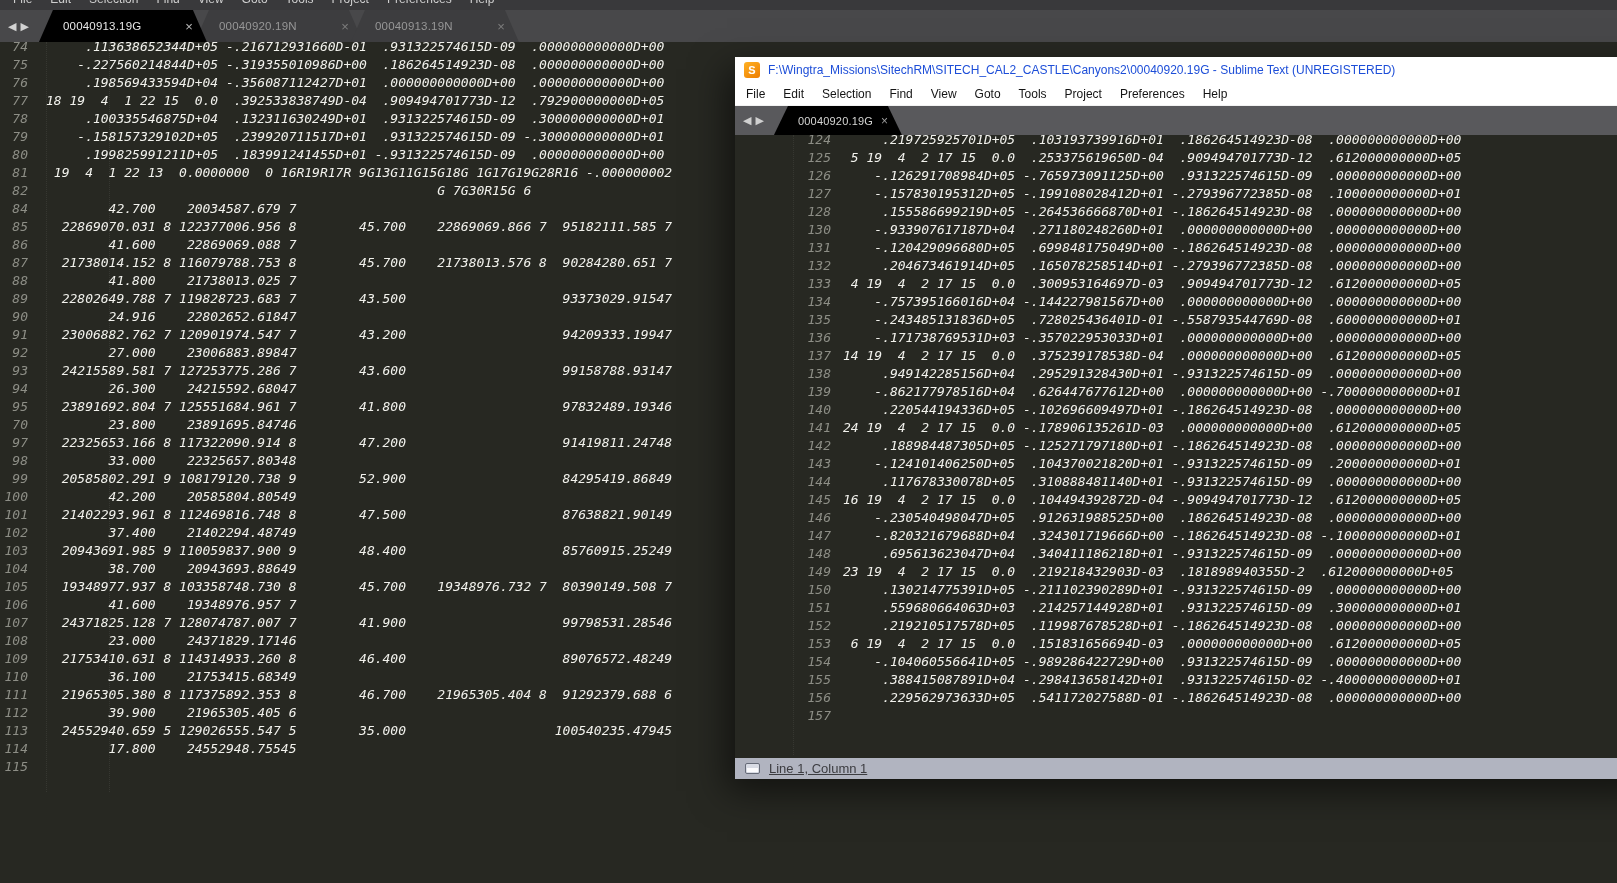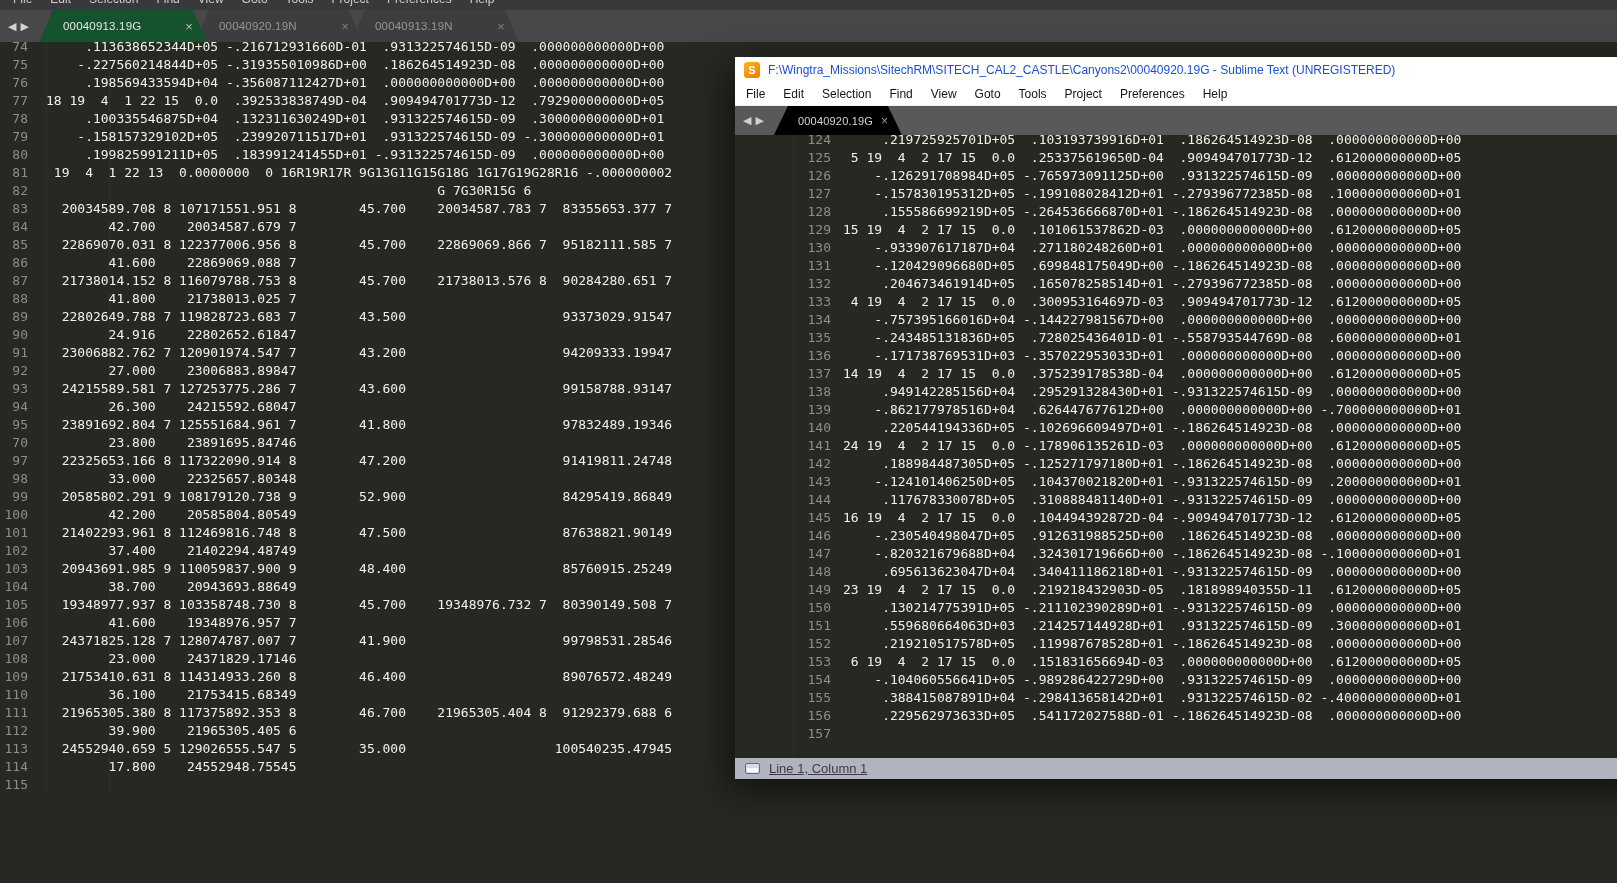--- a/index.html
+++ b/index.html
@@ -1,29 +1,29 @@
 <!DOCTYPE html>
 <html><head>
 <meta charset="utf-8">
 <style>
   html,body{margin:0;padding:0;background:#272822;width:1617px;height:883px;overflow:hidden;
     font-family:"Liberation Sans",sans-serif;}
-  .mono{font-family:"DejaVu Sans Mono",monospace;}
+  .mono{font-family:"DejaVu Sans Mono",monospace;font-style:italic;}
   
   #left-window{position:absolute;left:0;top:0;width:1617px;height:883px;background:#272822;}
   .lw-menubar{position:absolute;left:0;top:0;width:100%;height:10px;background:#39393b;overflow:hidden;z-index:5;}
   .lw-menubar-inner{display:flex;align-items:center;height:24px;margin-top:-13px;padding-left:4px;}
   .menu-item{font-size:12px;color:#cfcfcf;padding:0 9px;white-space:nowrap;cursor:default;}
   .lw-tabbar{position:absolute;left:0;top:10px;width:100%;height:32px;background:#48484a;z-index:5;display:flex;align-items:stretch;}
   .tab-arrows{display:flex;align-items:center;gap:4px;padding:0 10px 0 8px;color:#d2d2d2;font-size:11px;}
   .tab{position:relative;display:flex;align-items:center;width:168px;padding:0 10px 0 24px;
        clip-path:polygon(14px 0,calc(100% - 14px) 0,100% 100%,0 100%);box-sizing:border-box;}
   .tab .tab-label{flex:1;font-size:11.5px;letter-spacing:.2px;white-space:nowrap;overflow:hidden;}
   .tab .tab-close{font-size:13px;line-height:1;padding:2px 4px;}
-  .tab.active{background:#14532d;z-index:4;}
+  .tab.active{background:#000000;z-index:4;}
   .tab.active .tab-label{color:#e8e8e8;}
   .tab.active .tab-close{color:#bcbcbc;}
   .tab.inactive{background:#3d3d3f;margin-left:-12px;}
   .tab.inactive .tab-label{color:#979797;}
   .tab.inactive .tab-close{color:#7e7e7e;}
   
   .code-rows{position:absolute;}
   .row{display:flex;height:18px;line-height:18px;white-space:pre;}
   .ln{color:#8d8e86;font-size:13px;text-align:right;flex:none;}
   .lt{color:#f2f2ed;font-size:13px;flex:none;}
@@ -97,21 +97,20 @@
     <div class="code-rows mono" id="left-rows">
         <div class="row"><span class="ln">74</span><span class="lt">     .113638652344D+05 -.216712931660D-01  .931322574615D-09  .000000000000D+00</span></div>
         <div class="row"><span class="ln">75</span><span class="lt">    -.227560214844D+05 -.319355010986D+00  .186264514923D-08  .000000000000D+00</span></div>
         <div class="row"><span class="ln">76</span><span class="lt">     .198569433594D+04 -.356087112427D+01  .000000000000D+00  .000000000000D+00</span></div>
         <div class="row"><span class="ln">77</span><span class="lt">18 19  4  1 22 15  0.0  .392533838749D-04  .909494701773D-12  .792900000000D+05</span></div>
         <div class="row"><span class="ln">78</span><span class="lt">     .100335546875D+04  .132311630249D+01  .931322574615D-09  .300000000000D+01</span></div>
         <div class="row"><span class="ln">79</span><span class="lt">    -.158157329102D+05  .239920711517D+01  .931322574615D-09 -.300000000000D+01</span></div>
         <div class="row"><span class="ln">80</span><span class="lt">     .199825991211D+05  .183991241455D+01 -.931322574615D-09  .000000000000D+00</span></div>
         <div class="row"><span class="ln">81</span><span class="lt"> 19  4  1 22 13  0.0000000  0 16R19R17R 9G13G11G15G18G 1G17G19G28R16 -.000000002</span></div>
         <div class="row"><span class="ln">82</span><span class="lt">                                                  G 7G30R15G 6</span></div>
-        <div class="row"><span class="ln">83</span><span class="lt">  20034589.708 8 107171551.951 8        45.700    20034587.783 7  83355653.377 7</span></div>
         <div class="row"><span class="ln">84</span><span class="lt">        42.700    20034587.679 7</span></div>
         <div class="row"><span class="ln">85</span><span class="lt">  22869070.031 8 122377006.956 8        45.700    22869069.866 7  95182111.585 7</span></div>
         <div class="row"><span class="ln">86</span><span class="lt">        41.600    22869069.088 7</span></div>
         <div class="row"><span class="ln">87</span><span class="lt">  21738014.152 8 116079788.753 8        45.700    21738013.576 8  90284280.651 7</span></div>
         <div class="row"><span class="ln">88</span><span class="lt">        41.800    21738013.025 7</span></div>
         <div class="row"><span class="ln">89</span><span class="lt">  22802649.788 7 119828723.683 7        43.500                    93373029.91547</span></div>
         <div class="row"><span class="ln">90</span><span class="lt">        24.916    22802652.61847</span></div>
         <div class="row"><span class="ln">91</span><span class="lt">  23006882.762 7 120901974.547 7        43.200                    94209333.19947</span></div>
         <div class="row"><span class="ln">92</span><span class="lt">        27.000    23006883.89847</span></div>
         <div class="row"><span class="ln">93</span><span class="lt">  24215589.581 7 127253775.286 7        43.600                    99158788.93147</span></div>
@@ -173,41 +172,40 @@
       </div>
   </div>
   <div class="rw-editor">
     <div class="iguide" style="left:793px;top:0;height:620px;left:58px;"></div>
     <div class="code-rows mono" id="right-rows">
         <div class="row"><span class="ln">124</span><span class="lt">     .219725925701D+05  .103193739916D+01  .186264514923D-08  .000000000000D+00</span></div>
         <div class="row"><span class="ln">125</span><span class="lt"> 5 19  4  2 17 15  0.0  .253375619650D-04  .909494701773D-12  .612000000000D+05</span></div>
         <div class="row"><span class="ln">126</span><span class="lt">    -.126291708984D+05 -.765973091125D+00  .931322574615D-09  .000000000000D+00</span></div>
         <div class="row"><span class="ln">127</span><span class="lt">    -.157830195312D+05 -.199108028412D+01 -.279396772385D-08  .100000000000D+01</span></div>
         <div class="row"><span class="ln">128</span><span class="lt">     .155586699219D+05 -.264536666870D+01 -.186264514923D-08  .000000000000D+00</span></div>
-        <div class="row"><span class="ln">129</span><span class="lt">15 19  4  2 17 15  0.0  .101061537862D-03  .000000000000D+00  .612000000000D+05</span></div>
         <div class="row"><span class="ln">130</span><span class="lt">    -.933907617187D+04  .271180248260D+01  .000000000000D+00  .000000000000D+00</span></div>
         <div class="row"><span class="ln">131</span><span class="lt">    -.120429096680D+05  .699848175049D+00 -.186264514923D-08  .000000000000D+00</span></div>
         <div class="row"><span class="ln">132</span><span class="lt">     .204673461914D+05  .165078258514D+01 -.279396772385D-08  .000000000000D+00</span></div>
         <div class="row"><span class="ln">133</span><span class="lt"> 4 19  4  2 17 15  0.0  .300953164697D-03  .909494701773D-12  .612000000000D+05</span></div>
         <div class="row"><span class="ln">134</span><span class="lt">    -.757395166016D+04 -.144227981567D+00  .000000000000D+00  .000000000000D+00</span></div>
         <div class="row"><span class="ln">135</span><span class="lt">    -.243485131836D+05  .728025436401D-01 -.558793544769D-08  .600000000000D+01</span></div>
         <div class="row"><span class="ln">136</span><span class="lt">    -.171738769531D+03 -.357022953033D+01  .000000000000D+00  .000000000000D+00</span></div>
         <div class="row"><span class="ln">137</span><span class="lt">14 19  4  2 17 15  0.0  .375239178538D-04  .000000000000D+00  .612000000000D+05</span></div>
         <div class="row"><span class="ln">138</span><span class="lt">     .949142285156D+04  .295291328430D+01 -.931322574615D-09  .000000000000D+00</span></div>
         <div class="row"><span class="ln">139</span><span class="lt">    -.862177978516D+04  .626447677612D+00  .000000000000D+00 -.700000000000D+01</span></div>
         <div class="row"><span class="ln">140</span><span class="lt">     .220544194336D+05 -.102696609497D+01 -.186264514923D-08  .000000000000D+00</span></div>
         <div class="row"><span class="ln">141</span><span class="lt">24 19  4  2 17 15  0.0 -.178906135261D-03  .000000000000D+00  .612000000000D+05</span></div>
         <div class="row"><span class="ln">142</span><span class="lt">     .188984487305D+05 -.125271797180D+01 -.186264514923D-08  .000000000000D+00</span></div>
         <div class="row"><span class="ln">143</span><span class="lt">    -.124101406250D+05  .104370021820D+01 -.931322574615D-09  .200000000000D+01</span></div>
         <div class="row"><span class="ln">144</span><span class="lt">     .117678330078D+05  .310888481140D+01 -.931322574615D-09  .000000000000D+00</span></div>
         <div class="row"><span class="ln">145</span><span class="lt">16 19  4  2 17 15  0.0  .104494392872D-04 -.909494701773D-12  .612000000000D+05</span></div>
         <div class="row"><span class="ln">146</span><span class="lt">    -.230540498047D+05  .912631988525D+00  .186264514923D-08  .000000000000D+00</span></div>
         <div class="row"><span class="ln">147</span><span class="lt">    -.820321679688D+04  .324301719666D+00 -.186264514923D-08 -.100000000000D+01</span></div>
         <div class="row"><span class="ln">148</span><span class="lt">     .695613623047D+04  .340411186218D+01 -.931322574615D-09  .000000000000D+00</span></div>
-        <div class="row"><span class="ln">149</span><span class="lt">23 19  4  2 17 15  0.0  .219218432903D-05  .181898940355D-11  .612000000000D+05</span></div>
+        <div class="row"><span class="ln">149</span><span class="lt">23 19  4  2 17 15  0.0  .219218432903D-03  .181898940355D-2  .612000000000D+05</span></div>
         <div class="row"><span class="ln">150</span><span class="lt">     .130214775391D+05 -.211102390289D+01 -.931322574615D-09  .000000000000D+00</span></div>
         <div class="row"><span class="ln">151</span><span class="lt">     .559680664063D+03  .214257144928D+01  .931322574615D-09  .300000000000D+01</span></div>
         <div class="row"><span class="ln">152</span><span class="lt">     .219210517578D+05  .119987678528D+01 -.186264514923D-08  .000000000000D+00</span></div>
         <div class="row"><span class="ln">153</span><span class="lt"> 6 19  4  2 17 15  0.0  .151831656694D-03  .000000000000D+00  .612000000000D+05</span></div>
         <div class="row"><span class="ln">154</span><span class="lt">    -.104060556641D+05 -.989286422729D+00  .931322574615D-09  .000000000000D+00</span></div>
         <div class="row"><span class="ln">155</span><span class="lt">     .388415087891D+04 -.298413658142D+01  .931322574615D-02 -.400000000000D+01</span></div>
         <div class="row"><span class="ln">156</span><span class="lt">     .229562973633D+05  .541172027588D-01 -.186264514923D-08  .000000000000D+00</span></div>
         <div class="row"><span class="ln">157</span><span class="lt"></span></div>
       </div>
   </div>

